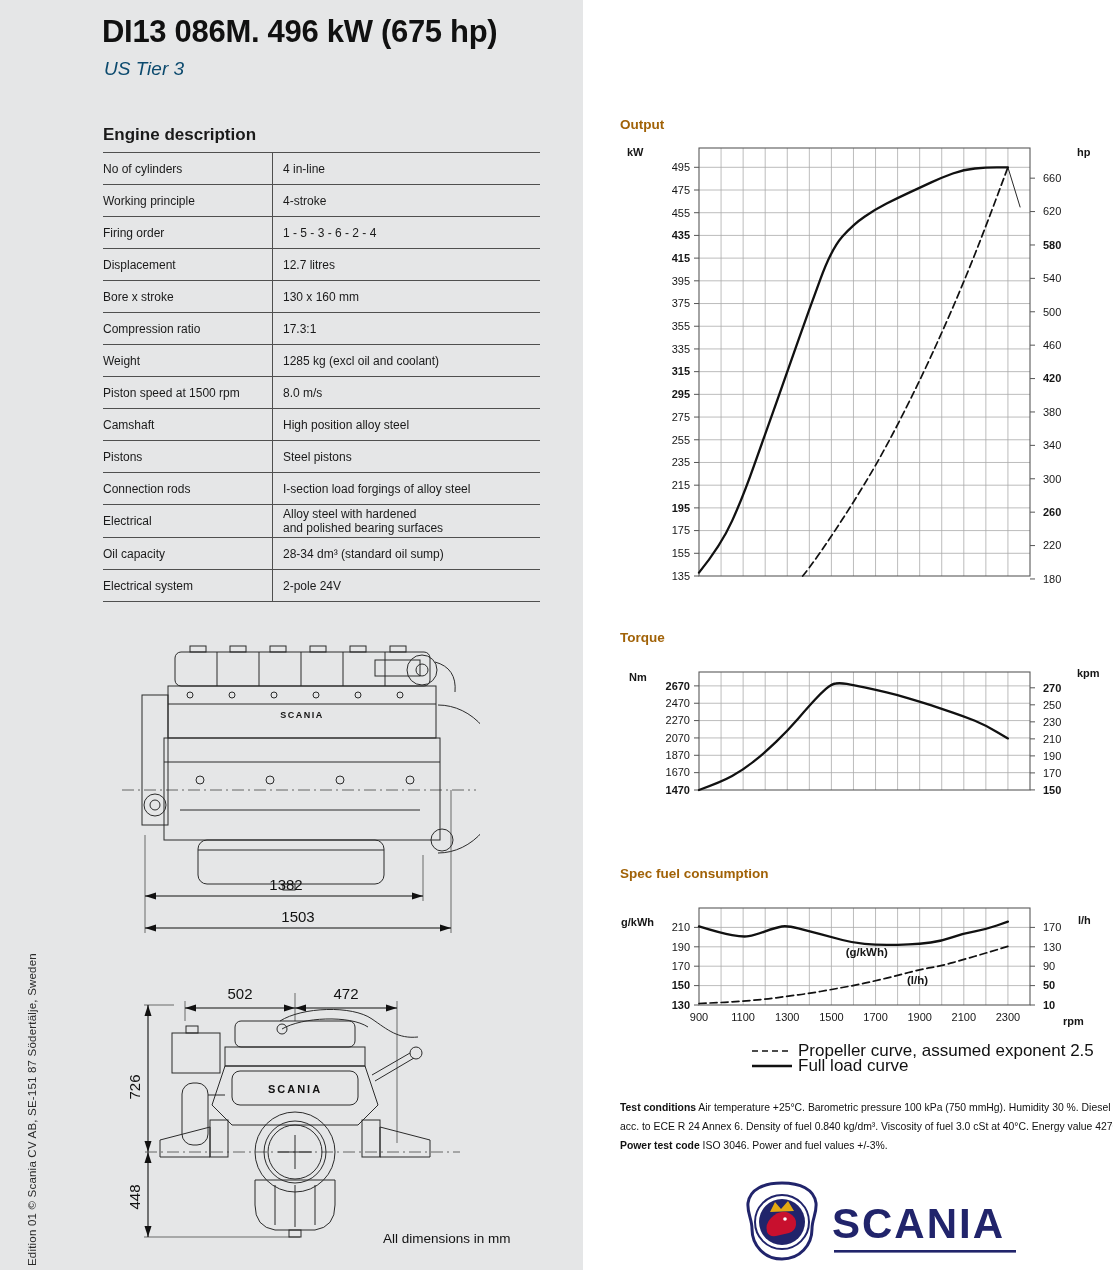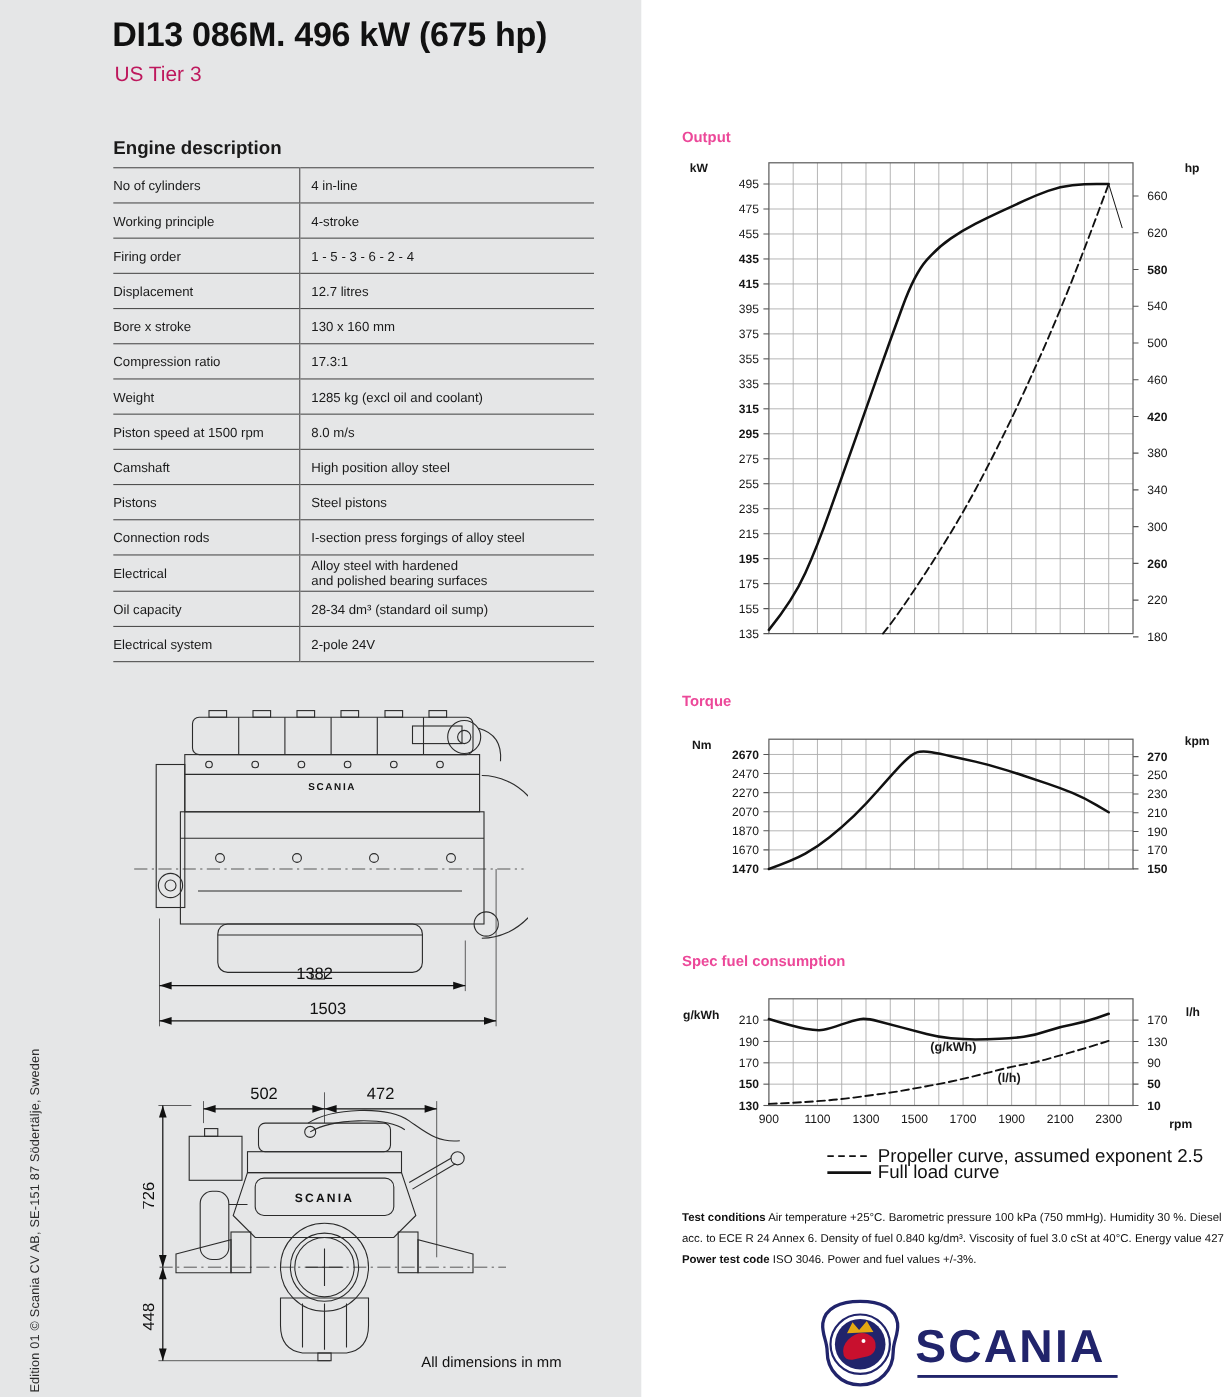--- a/index.html
+++ b/index.html
@@ -3,29 +3,29 @@
 <meta charset="utf-8">
 <style>
   html,body{margin:0;padding:0;background:#fff;}
   body{font-family:"Liberation Sans",sans-serif;color:#1a1a1a;}
   #page{position:relative;width:1113px;height:1270px;background:#fff;overflow:hidden;}
   #left-panel{position:absolute;left:0;top:0;width:583px;height:1270px;background:#e5e6e7;}
   .abs{position:absolute;}
   #edition-note{position:absolute;left:26px;top:1266px;transform:rotate(-90deg);transform-origin:left top;
     font-size:11.5px;color:#2a2a2a;white-space:nowrap;letter-spacing:.2px;}
   #page-title{position:absolute;left:102px;top:14px;font-size:31px;font-weight:700;letter-spacing:-.3px;color:#111;}
-  #page-subtitle{position:absolute;left:104px;top:58px;font-size:19px;color:#be185d;}
+  #page-subtitle{position:absolute;left:104px;top:58px;font-size:19px;color:#0c4a6e;font-style:italic;}
   #engine-heading{position:absolute;left:103px;top:125px;font-size:17px;font-weight:700;}
   #engine-table{position:absolute;left:103px;top:152px;width:437px;border-collapse:collapse;font-size:12px;}
   #engine-table tr{border-top:1px solid #4f4f4f;}
   #engine-table tr:last-child{border-bottom:1px solid #4f4f4f;}
   #engine-table td{height:27px;padding:2px 0 2px 0;vertical-align:middle;white-space:pre-line;}
   #engine-table td.lbl{width:163px;border-right:1px solid #4f4f4f;padding-right:6px;}
   #engine-table td.val{padding-left:10px;}
-  .chart-heading{position:absolute;font-size:13.5px;font-weight:700;color:#ec4899;}
+  .chart-heading{position:absolute;font-size:13.5px;font-weight:700;color:#a16207;}
   svg{display:block;}
   .legend-row{position:absolute;display:flex;align-items:center;font-size:17px;color:#111;}
   .legend-row svg{margin-right:6px;}
   #test-conditions{position:absolute;left:620px;top:1098px;font-size:10.4px;line-height:19px;color:#111;white-space:nowrap;}
   #dims-note{position:absolute;left:383px;top:1231px;font-size:13.5px;color:#111;text-align:right;}
   .drawing path,.drawing rect,.drawing circle,.drawing line,.drawing ellipse,.drawing polyline{fill:none;stroke:#2b2b2b;stroke-width:1;}
   .drawing .dim{stroke:#111;stroke-width:1.1;}
   .drawing .ext{stroke:#333;stroke-width:.7;}
   .drawing .arr{fill:#111;stroke:none;}
   .drawing text{fill:#111;stroke:none;font-family:"Liberation Sans",sans-serif;}
@@ -80,21 +80,21 @@
         <tr>
           <td class="lbl">Camshaft</td>
           <td class="val">High position alloy steel</td>
         </tr>
         <tr>
           <td class="lbl">Pistons</td>
           <td class="val">Steel pistons</td>
         </tr>
         <tr>
           <td class="lbl">Connection rods</td>
-          <td class="val">I-section press forgings of alloy steel</td>
+          <td class="val">I-section load forgings of alloy steel</td>
         </tr>
         <tr>
           <td class="lbl">Electrical</td>
           <td class="val">Alloy steel with hardened
 and polished bearing surfaces</td>
         </tr>
         <tr>
           <td class="lbl">Oil capacity</td>
           <td class="val">28-34 dm³  (standard oil sump)</td>
         </tr>

